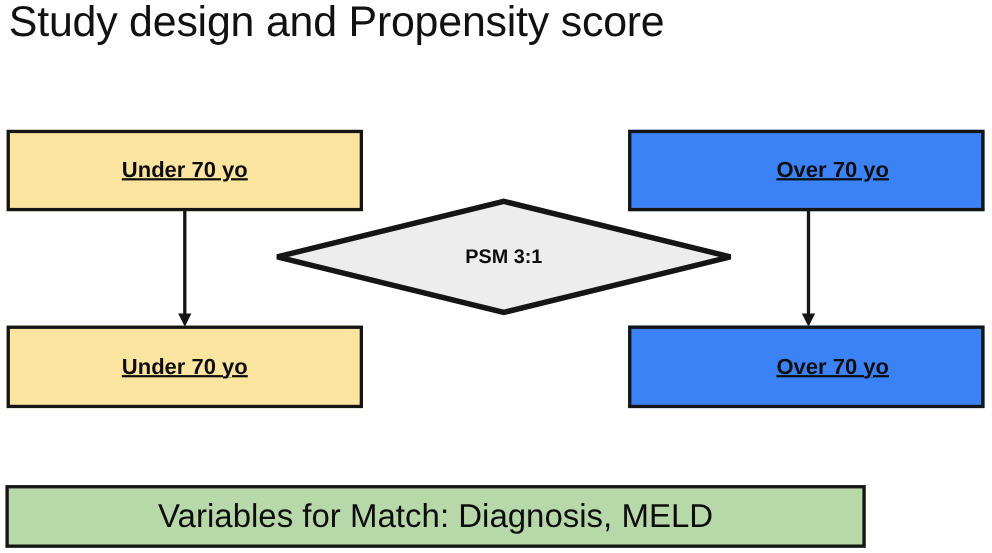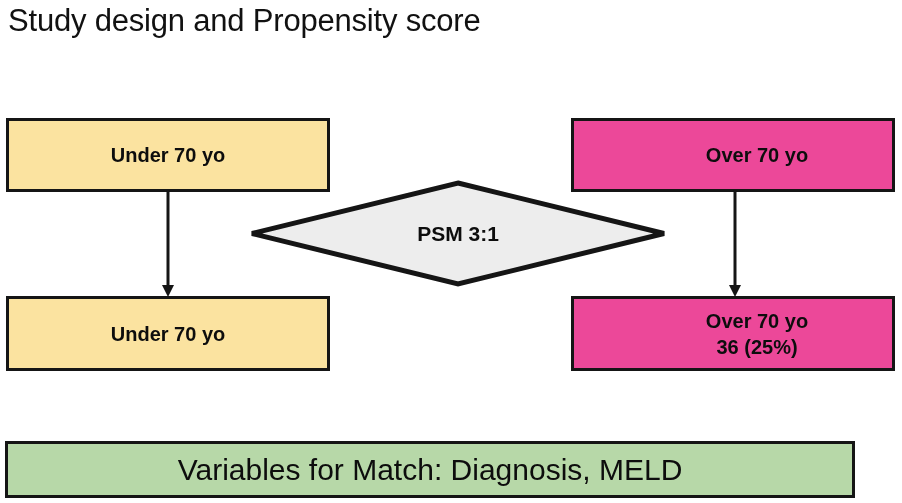--- a/index.html
+++ b/index.html
@@ -17,48 +17,49 @@
     height: 503px;
     background: #ffffff;
     overflow: hidden;
   }
 
   
   .page-title {
     position: absolute;
     left: 8px;
     top: 2px;
-    font-size: 31px;
+    font-size: 39px;
     line-height: 38px;
     color: #111111;
     font-weight: 400;
     letter-spacing: -0.2px;
     white-space: nowrap;
   }
 
   
   .flow-box {
     position: absolute;
     box-sizing: border-box;
     border: 3px solid #151515;
     display: flex;
-    flex-direction: column;
+    flex-direction: row;
     align-items: center;
     justify-content: center;
     text-align: center;
     color: #0d0d0d;
     font-weight: bold;
+    text-decoration: underline;
   }
   .flow-box .line {
     display: block;
     white-space: nowrap;
   }
 
   .box-tl, .box-bl { background: #fbe3a0; }
-  .box-tr, .box-br { background: #ec4899; padding-left: 48px; }
+  .box-tr, .box-br { background: #3b82f6; padding-left: 48px; }
 
   .box-tl {
     left: 6px;  top: 118px;  width: 324px;  height: 74px;
     font-size: 20px; line-height: 26px;
   }
   .box-tr {
     left: 571px; top: 118px; width: 324px; height: 74px;
     font-size: 20px; line-height: 26px;
   }
   .box-bl {
@@ -66,21 +67,21 @@
     font-size: 20px; line-height: 26px;
   }
   .box-br {
     left: 571px; top: 296px; width: 324px; height: 75px;
     font-size: 20px; line-height: 26px;
   }
 
   
   .box-footer {
     position: absolute;
-    left: 5px; top: 441px; width: 850px; height: 57px;
+    left: 5px; top: 441px; width: 782px; height: 57px;
     box-sizing: border-box;
     border: 3px solid #151515;
     background: #b7d8a8;
     display: flex;
     align-items: center;
     justify-content: center;
     font-size: 30px;
     line-height: 34px;
     font-weight: 400;
     color: #0d0d0d;
@@ -92,21 +93,21 @@
     position: absolute;
     left: 249px; top: 180px; width: 418px; height: 107px;
   }
   .diamond-wrap svg { display: block; }
   .diamond-label {
     position: absolute;
     left: 0; top: 0; width: 100%; height: 100%;
     display: flex;
     align-items: center;
     justify-content: center;
-    font-size: 21px;
+    font-size: 18px;
     font-weight: bold;
     color: #0d0d0d;
     white-space: nowrap;
   }
 
   
   .arrow {
     position: absolute;
   }
   .arrow svg { display: block; }
@@ -127,21 +128,20 @@
   <div class="flow-box box-tr">
     <span class="line">Over 70 yo</span>
   </div>
 
   <div class="flow-box box-bl">
     <span class="line">Under 70 yo</span>
   </div>
 
   <div class="flow-box box-br">
     <span class="line">Over 70 yo</span>
-    <span class="line">36 (25%)</span>
   </div>
 
   <div class="diamond-wrap">
     <svg width="418" height="107" viewBox="0 0 418 107">
       <polygon points="209,3 415,53.5 209,104 3,53.5" fill="#ededed" stroke="#151515" stroke-width="5" stroke-linejoin="miter"></polygon>
     </svg>
     <div class="diamond-label">PSM 3:1</div>
   </div>
 
   <div class="arrow arrow-left">

